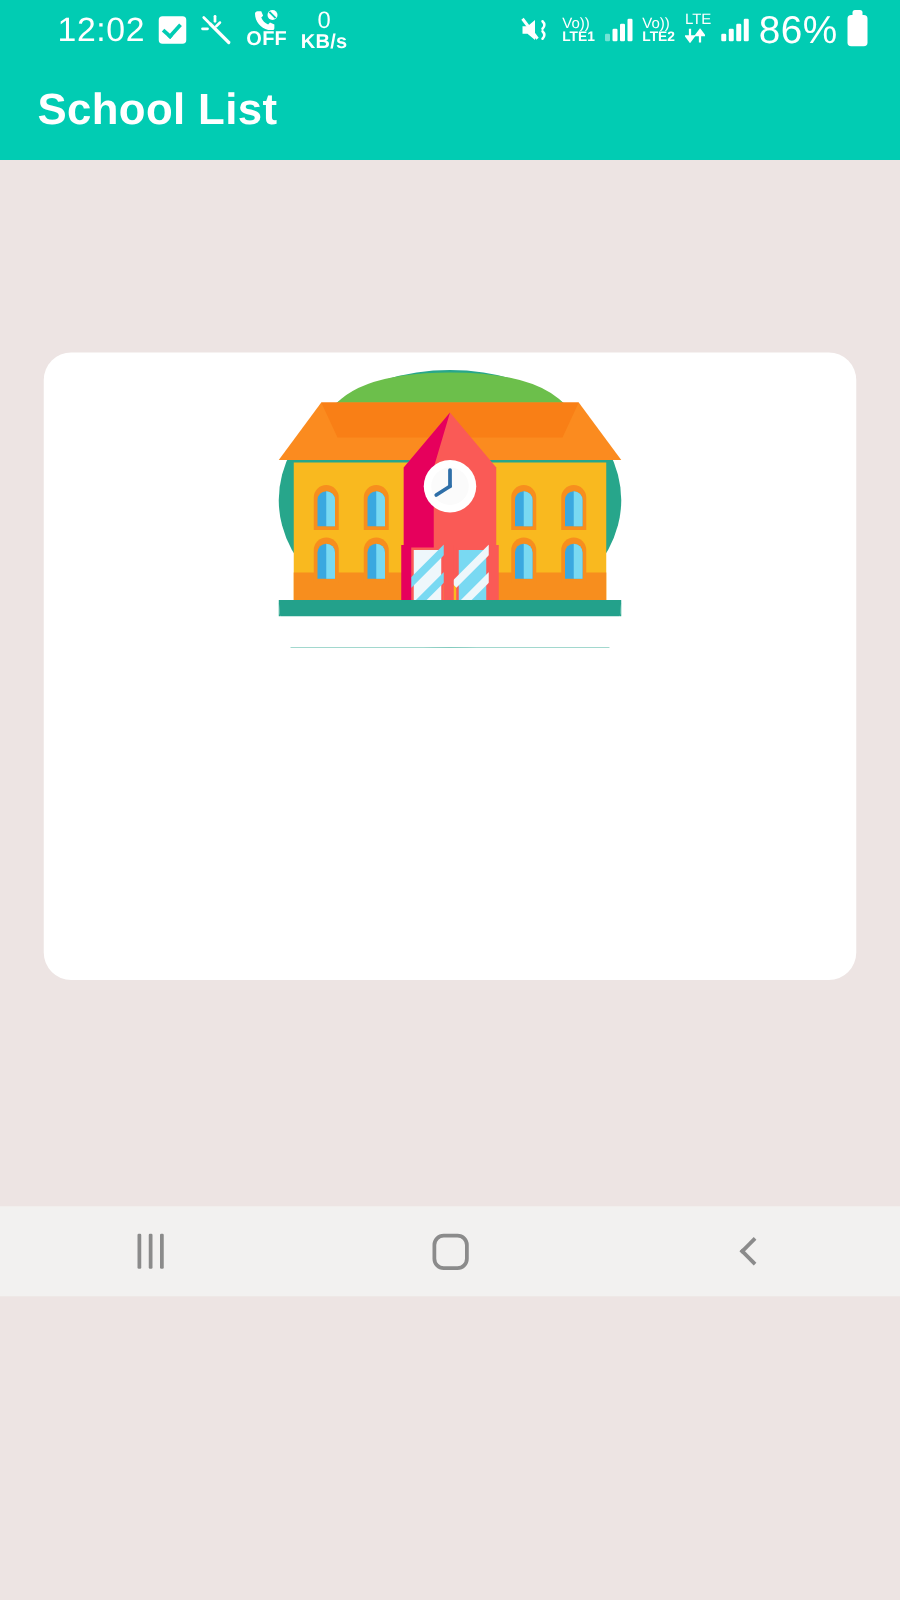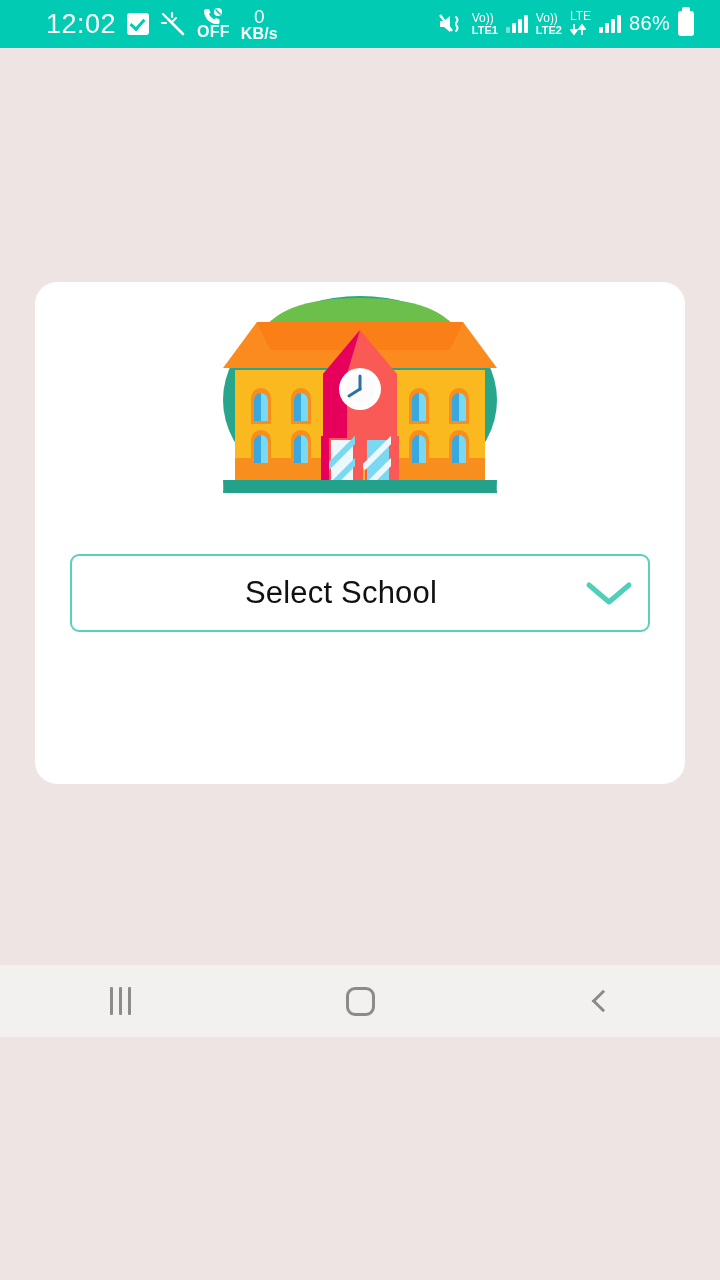--- a/index.html
+++ b/index.html
@@ -40,21 +40,21 @@
   .volte i{ font-size:11px; font-style:normal; font-weight:bold; }
 
   .bars{ display:flex; align-items:flex-end; gap:2px; height:18px; }
   .bars span{ width:4px; background:#ffffff; border-radius:1px; }
   .bars span:nth-child(1){ height:6px; }
   .bars span:nth-child(2){ height:10px; }
   .bars span:nth-child(3){ height:14px; }
   .bars span:nth-child(4){ height:18px; }
   .bars.dim span:nth-child(1){ opacity:.45 }
 
-  .sb-batt-txt{ font-size:20px; font-weight:400; letter-spacing:.3px; }
+  .sb-batt-txt{ font-size:31px; font-weight:400; letter-spacing:.3px; }
   .batt{
     width:16px;height:25px;border-radius:3px;background:#ffffff; position:relative;
   }
   .batt:before{
     content:""; position:absolute; top:-4px; left:4px; width:8px; height:4px;
     background:#ffffff; border-radius:2px 2px 0 0;
   }
 
   
   .appbar{
@@ -178,20 +178,23 @@
           <span></span>
           <span></span>
           <span></span>
       </span>
 
       <span class="sb-batt-txt">86%</span>
       <span class="batt"></span>
     </div>
   </div>
 
+  <div class="appbar">
+    <div class="appbar-title">School List</div>
+  </div>
 
   <div class="card">
 
     <div class="illus">
       <svg width="290" height="230" viewBox="0 0 290 230">
 
         <ellipse cx="145" cy="112" rx="137" ry="104" fill="#27a68b"></ellipse>
 
         <path d="M45 48 Q62 10 145 10 Q228 10 245 48 Q200 58 145 58 Q90 58 45 48 Z" fill="#6cbf4b"></path>
 
@@ -263,28 +266,20 @@
           <path d="M244 147 a7 7 0 0 1 7 7 v21 h-7 z" fill="#79d9f2"></path>
         </g>
 
         <path d="M8 192 A137 104 0 0 0 282 192 L282 216 L8 216 Z" fill="#27a68b"></path>
         <path d="M8 192 A137 104 0 0 0 282 192 Z" fill="#23a18b"></path>
         <rect x="0" y="205" width="290" height="25" fill="#ffffff"></rect>
         <path d="M0 200 A145 30 0 0 0 290 200 L290 230 L0 230 Z" fill="#ffffff"></path>
       </svg>
     </div>
 
-    <div class="dropdown">
-      <span class="dd-label" title="Select School">Select School</span>
-      <span class="dd-chev">
-        <svg width="52" height="30" viewBox="0 0 52 30">
-          <path d="M6 7 L26 24 L46 7" fill="none" stroke="#4ecfba" stroke-width="5" stroke-linecap="round" stroke-linejoin="round"></path>
-        </svg>
-      </span>
-    </div>
   </div>
 
   <div class="navbar">
     <div class="nav-btn">
       <span class="nav-recents">
         <i></i>
           <i></i>
           <i></i>
       </span>
     </div>

